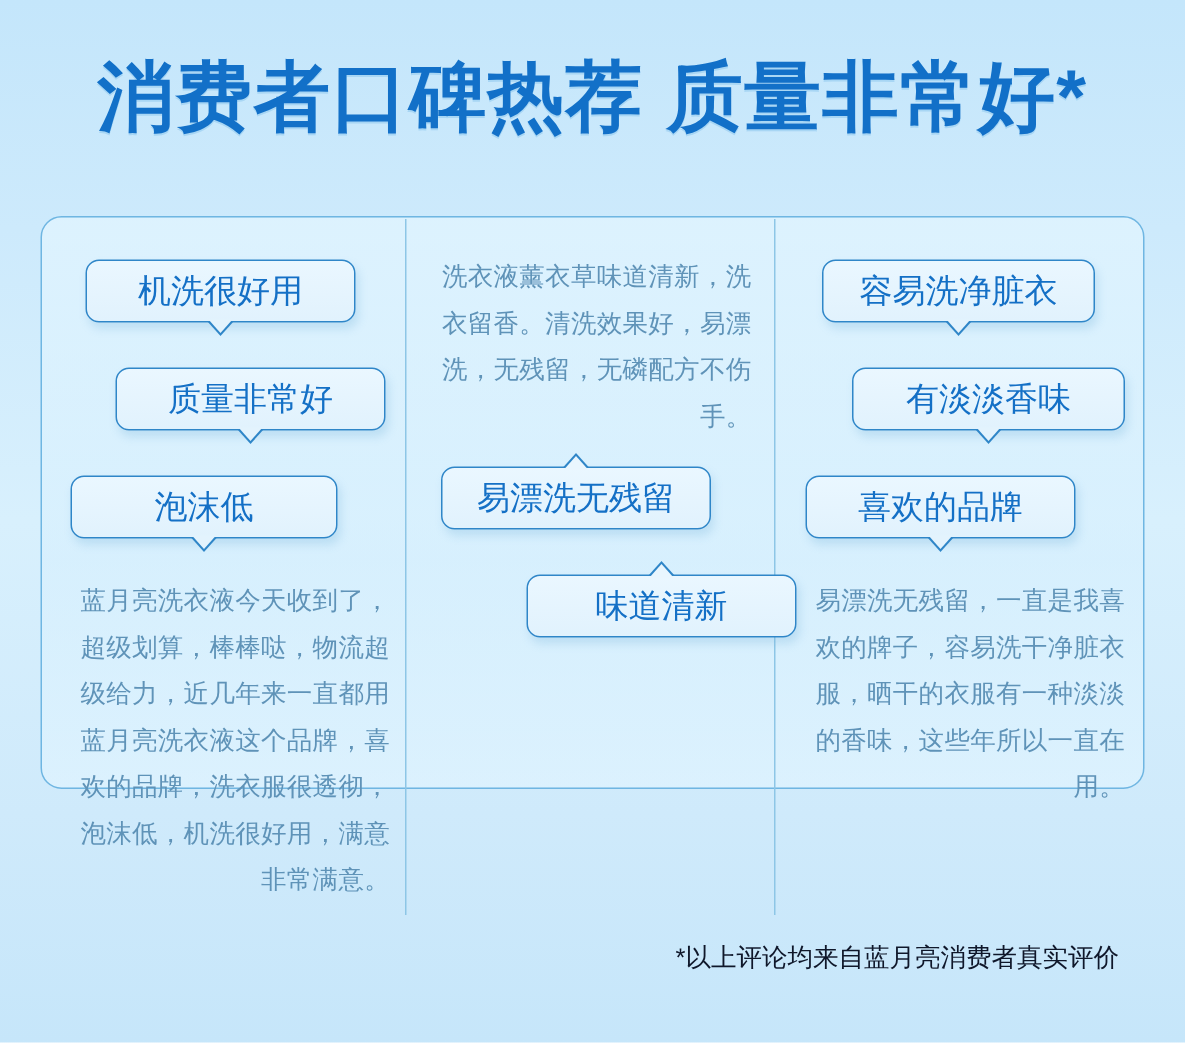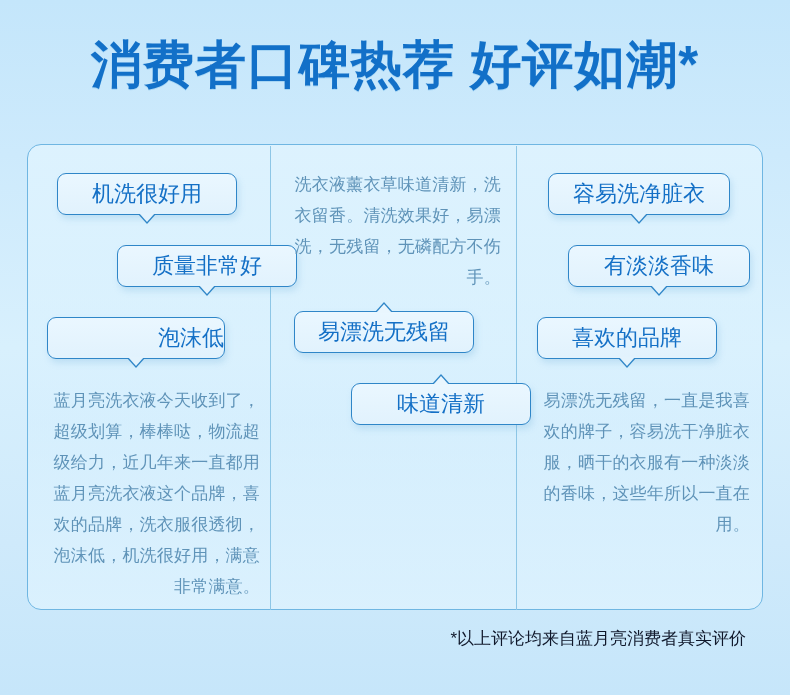--- a/index.html
+++ b/index.html
@@ -36,21 +36,21 @@
     text-shadow: 0 1px 0 #a8d6f4;
     white-space: nowrap;
   }
 
   
   .panel {
     position: absolute;
     left: 27px;
     top: 144px;
     width: 736px;
-    height: 466px;
+    height: 382px;
     box-sizing: border-box;
     border: 1px solid #6fb6e2;
     border-radius: 14px;
     background: linear-gradient(180deg, rgba(226,245,255,0.75) 0%, rgba(215,240,254,0.55) 60%, rgba(224,244,255,0.7) 100%);
   }
 
   .divider {
     position: absolute;
     top: 1px;
     width: 1px;
@@ -131,22 +131,22 @@
     position: absolute;
     color: #5f93b8;
     font-size: 17px;
     line-height: 31px;
     letter-spacing: 0.2px;
     text-align: right;
   }
 
   
   .lp1 { left: 29px;  top: 28px;  width: 180px; }
-  .lp2 { left: 49px;  top: 100px; width: 180px; margin-left: 40px; }
-  .lp3 { left: 19px;  top: 172px; width: 178px; text-align: right; }
+  .lp2 { left: 49px;  top: 100px; width: 180px; }
+  .lp3 { left: 19px;  top: 172px; width: 178px; }
   .lreview { left: 14px; top: 240px; width: 218px; }
 
   
   .mreview { left: 13px; top: 24px; width: 217px; }
   .mp1 { left: 23px; top: 166px; width: 180px; }
   .mp2 { left: 43px; top: 238px; width: 180px; margin-left: 37px; }
   .mp3 { left: 13px; top: 310px; width: 182px; }
 
   
   .rp1 { left: 31px; top: 28px;  width: 182px; }
@@ -163,21 +163,21 @@
     line-height: 22px;
     color: #0f172a;
     white-space: nowrap;
   }
 </style>
 </head>
 <body>
 
 <div id="poster">
 
-  <div class="headline">消费者口碑热荐 好评如潮*</div>
+  <div class="headline">消费者口碑热荐 质量非常好*</div>
 
   <div class="panel">
 
     <div class="divider d1"></div>
     <div class="divider d2"></div>
 
     <div class="col col-left">
       <div class="pill down lp1">
         <span>机洗很好用</span>
         <span class="tail"></span>

